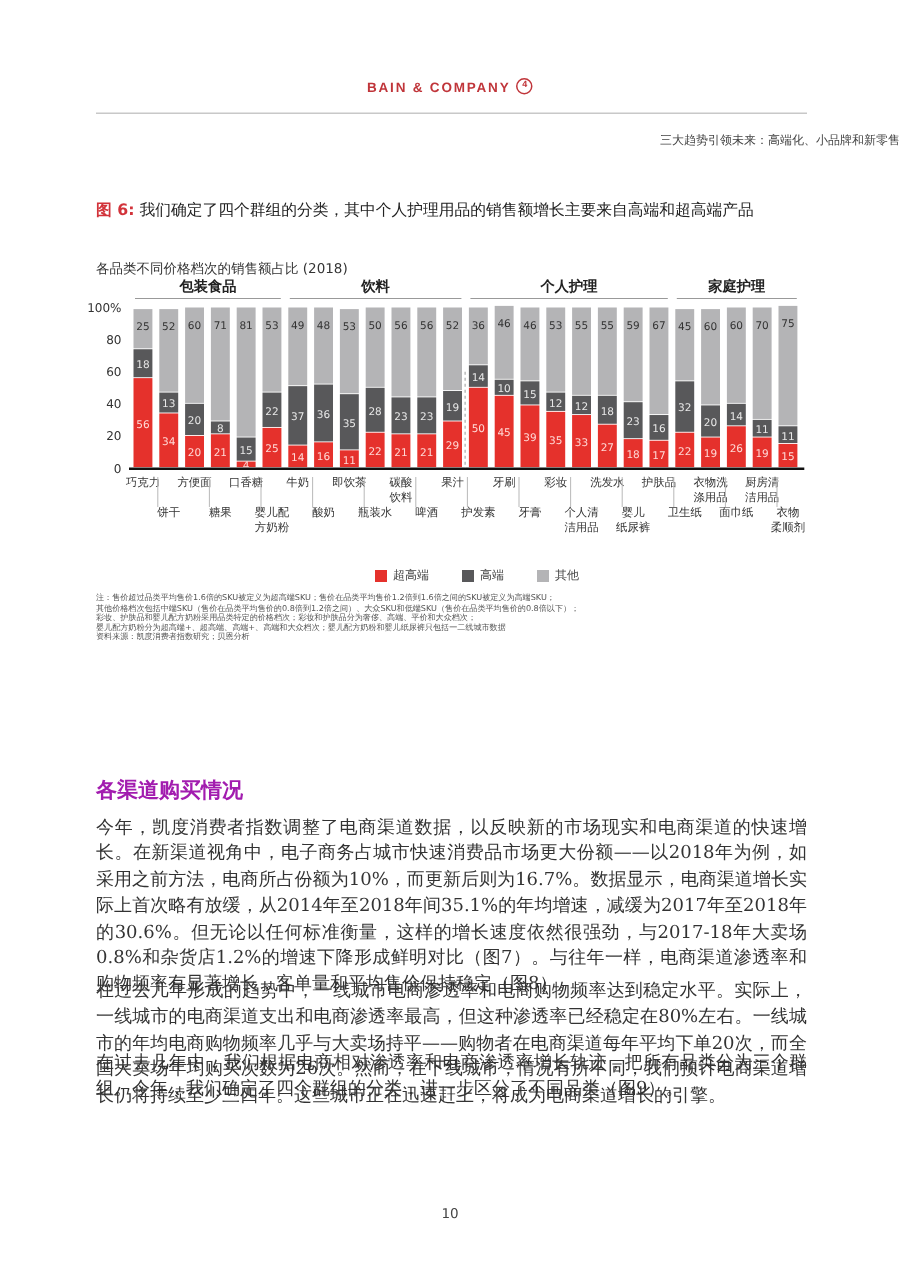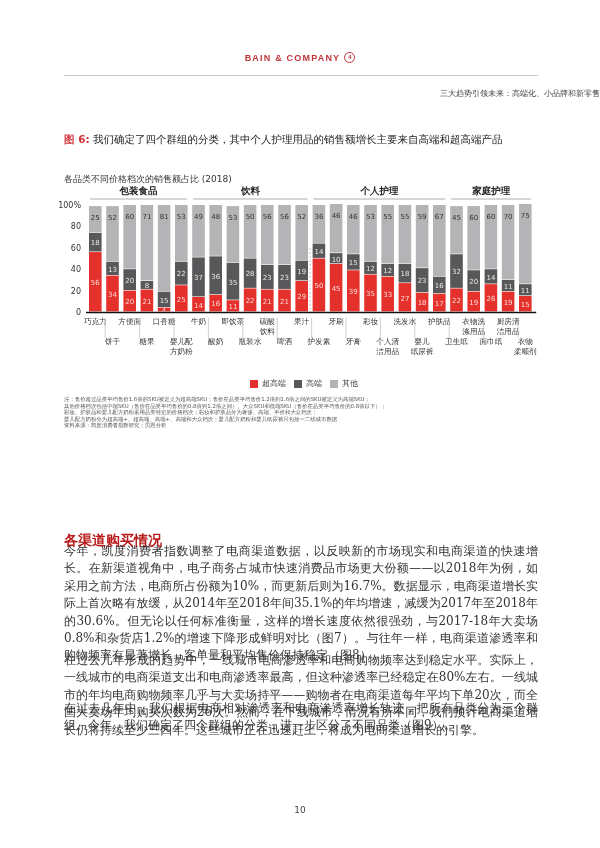--- a/index.html
+++ b/index.html
@@ -10,25 +10,25 @@
            letter-spacing:1.2px; color:#c0353a; }
   .brand .logo { display:inline-block; width:9px; height:9px; border:1.2px solid #c0353a;
                  border-radius:50%; vertical-align:middle; margin-left:4px; position:relative; top:-1px;
                  font-size:6px; line-height:9px; text-align:center; letter-spacing:0; }
   .rule { position:absolute; top:75px; left:64px; width:474px; height:1px; background:#c8c8c8; }
   .subtitle { position:absolute; top:88px; left:0; width:600px; text-align:right; font-size:8px; color:#444; }
   .fig-title { position:absolute; top:133px; left:64px; font-size:10.5px; color:#222; white-space:nowrap; }
   .fig-title .num { color:#d2333a; font-weight:bold; }
   .chart-title { position:absolute; top:173px; left:64px; font-size:9px; color:#333; }
   svg.chart { position:absolute; left:0; top:180px; }
-  .legend { position:absolute; top:378px; left:250px; font-size:8px; color:#444; display:flex; gap:8px; }
+  .legend { position:absolute; top:378px; left:250px; font-size:8px; color:#444; display:flex; gap:22px; }
   .legend .item { display:flex; align-items:center; gap:4px; }
   .legend .sw { width:8px; height:8px; display:inline-block; }
   .notes { position:absolute; top:396px; left:64px; width:470px; font-size:5.4px; line-height:6.6px; color:#555; }
-  .section-h { position:absolute; top:532px; left:64px; font-size:14px; font-weight:bold; color:#b91c1c; }
+  .section-h { position:absolute; top:518px; left:64px; font-size:14px; font-weight:bold; color:#a21caf; }
   .para { position:absolute; left:64px; width:474px; font-family:"DejaVu Serif", serif; font-size:12px;
           line-height:17.4px; color:#333; text-align:justify; }
   .p1 { top:543px; } .p2 { top:630px;margin-top:22px; } .p3 { top:700px; }
   .page-num { position:absolute; top:805px; left:0; width:600px; text-align:center; font-size:9px; color:#444; }
 </style>
 </head>
 <body>
 
 <div class="brand">
   <span>BAIN &amp; COMPANY</span><span class="logo">4</span>

